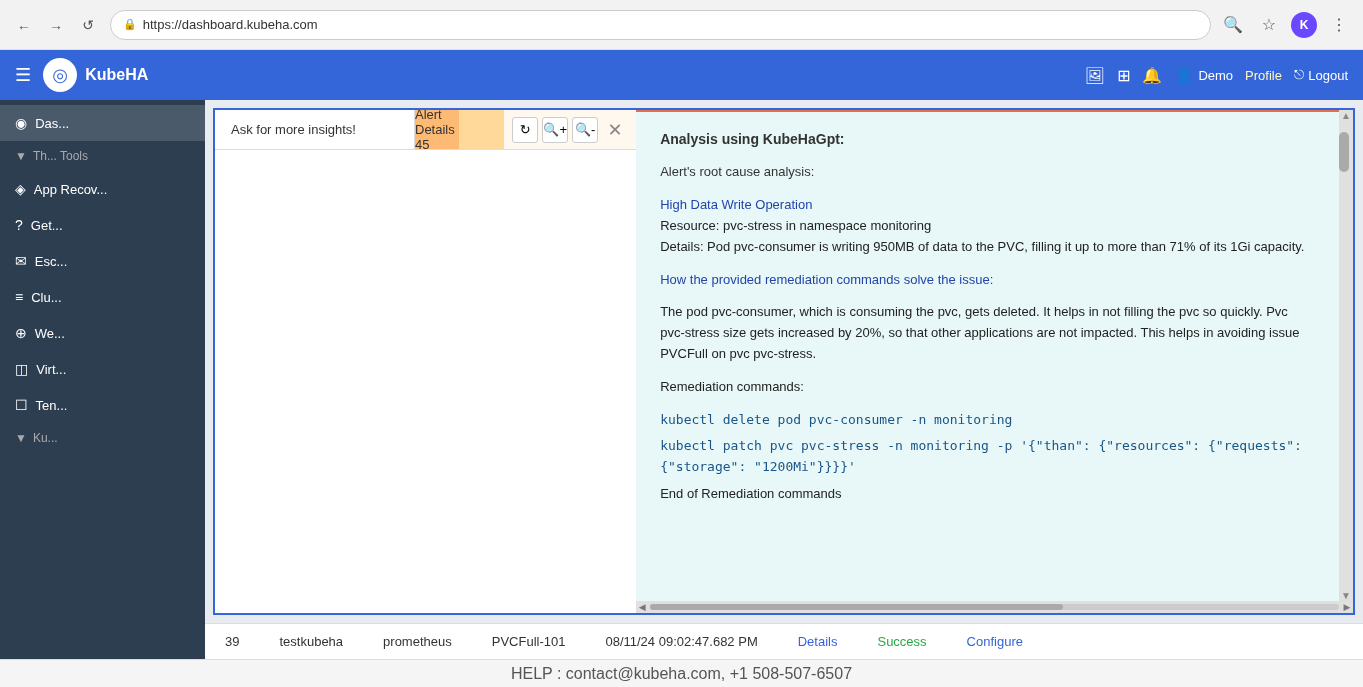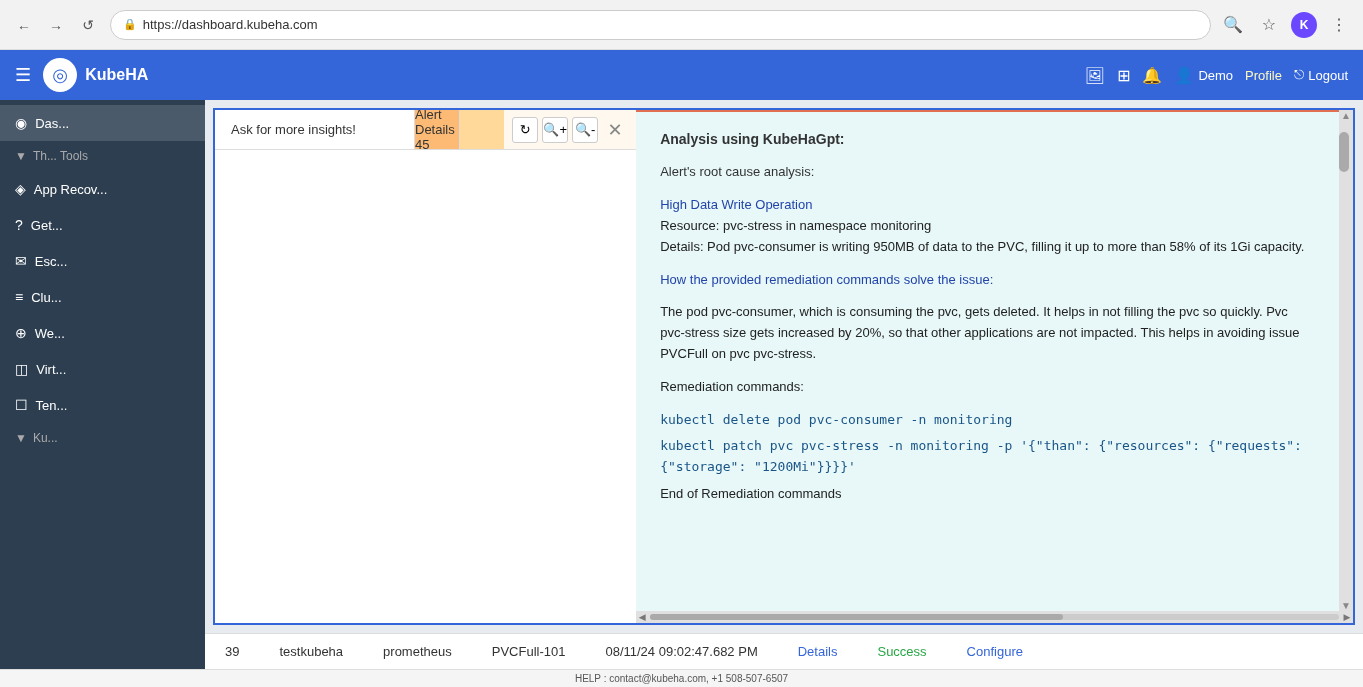--- a/index.html
+++ b/index.html
@@ -274,25 +274,25 @@
       border-top: 1px solid #ddd;
       font-size: 13px;
     }
     .table-cell { padding: 0 10px; color: #333; }
     .table-cell.link { color: #3465D9; cursor: pointer; }
     .table-cell.success { color: #28a745; }
 
     
     .footer {
       background: #f5f5f5;
-      height: 18px;
+      height: 28px;
       display: flex;
       align-items: center;
       justify-content: center;
-      font-size: 10px;
+      font-size: 16px;
       color: #555;
       border-top: 1px solid #ddd;
     }
 
     
     .h-scrollbar {
       height: 12px;
       background: #e0e0e0;
       display: flex;
       align-items: center;
@@ -438,21 +438,21 @@
             <div class="analysis-content">
               <div class="analysis-title">Analysis using KubeHaGpt:</div>
 
               <div class="analysis-section">
                 <div class="analysis-label">Alert's root cause analysis:</div>
               </div>
 
               <div class="analysis-section">
                 <div class="analysis-highlight">High Data Write Operation</div>
                 <div>Resource: pvc-stress in namespace monitoring</div>
-                <div>Details: Pod pvc-consumer is writing 950MB of data to the PVC, filling it up to more than 58% of its 1Gi capacity.</div>
+                <div>Details: Pod pvc-consumer is writing 950MB of data to the PVC, filling it up to more than 71% of its 1Gi capacity.</div>
               </div>
 
               <div class="analysis-section">
                 <div class="analysis-highlight">How the provided remediation commands solve the issue:</div>
               </div>
 
               <div class="analysis-section">
                 <div>The pod pvc-consumer, which is consuming the pvc, gets deleted. It helps in not filling the pvc so quickly. Pvc pvc-stress size gets increased by 20%, so that other applications are not impacted. This helps in avoiding issue PVCFull on pvc pvc-stress.</div>
               </div>
 

